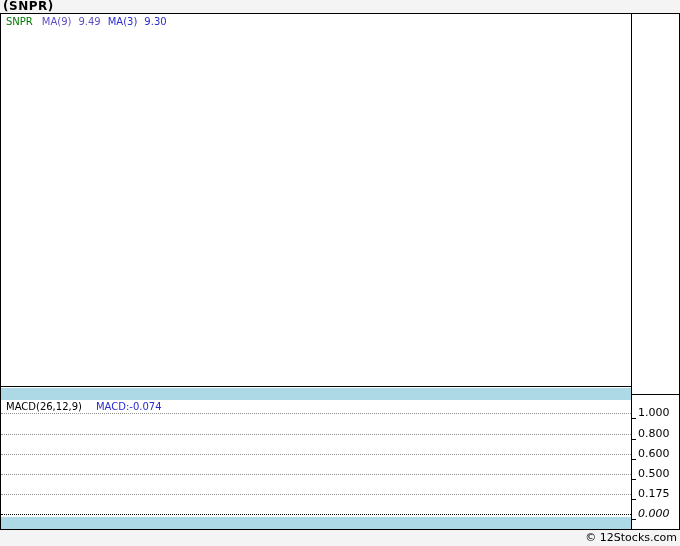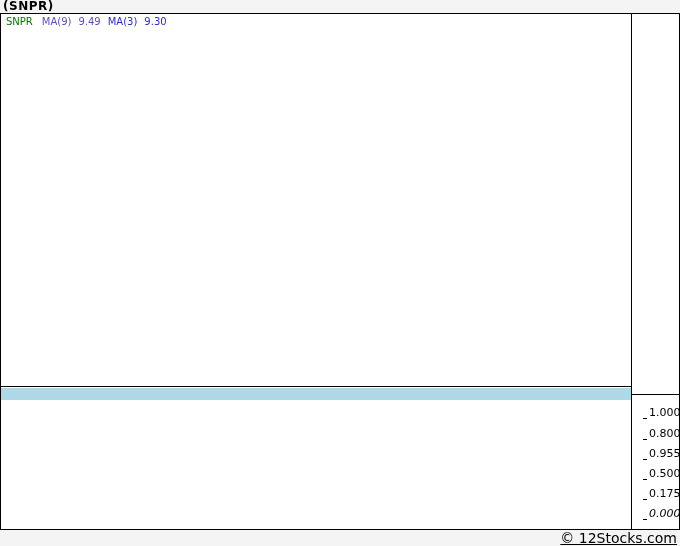--- a/index.html
+++ b/index.html
@@ -72,67 +72,79 @@
     position:absolute;left:630px;top:0;width:1px;height:515px;
     background:var(--frame-border);
   }
   
   .axis-col{position:absolute;left:631px;top:0;width:47px;height:515px;background:#ffffff;}
   .axis-top{
     position:absolute;left:0;right:0;top:0;height:381px;
     border-bottom:1px solid var(--frame-border);
   }
   .tick{
-    position:absolute;left:11px;height:12px;
+    position:absolute;left:0;height:12px;
     display:flex;align-items:flex-end;
     font-size:11px;line-height:12px;white-space:nowrap;
   }
   .tick .dash{display:inline-block;width:4px;height:1px;background:#000;margin-right:2px;flex:none;}
   .tick.t1{top:393px;}
   .tick.t2{top:414px;}
   .tick.t3{top:434px;}
   .tick.t4{top:454px;}
   .tick.t5{top:474px;}
   .tick.t6{top:494px;font-style:italic;}
   .copyright{
     position:absolute;top:531px;right:3px;
-    font-size:14px;line-height:14px;color:#000;text-decoration:underline;
+    font-size:11px;line-height:14px;color:#000;
   }
 </style>
 </head>
 <body>
 
 <div class="page-title">(SNPR)</div>
 
 <div class="frame">
 
   <div class="main-plot">
     <div class="price-legend">
       <span class="sym">SNPR</span><span class="ma9">MA(9)</span><span class="ma9">9.49</span><span class="ma3">MA(3)</span><span class="ma3">9.30</span>
     </div>
   </div>
 
   <div class="band-top"></div>
 
+  <div class="macd-plot">
+    <div class="macd-legend">
+      <span class="lbl">MACD(26,12,9)</span><span class="val">MACD:-0.074</span>
+    </div>
+    <div class="grid g1"></div>
+    <div class="grid g2"></div>
+    <div class="grid g3"></div>
+    <div class="grid g4"></div>
+    <div class="grid g5"></div>
+    <div class="grid zero"></div>
+    <div class="band-bottom"></div>
+  </div>
 
   <div class="divider-v"></div>
 
   <div class="axis-col">
     <div class="axis-top"></div>
     <div class="tick t1">
         <span class="dash"></span>
         <span>1.000</span>
       </div>
     <div class="tick t2">
         <span class="dash"></span>
         <span>0.800</span>
       </div>
     <div class="tick t3">
         <span class="dash"></span>
-        <span>0.955</span>
+        <span>0.600</span>
       </div>
     <div class="tick t4">
         <span class="dash"></span>
         <span>0.500</span>
       </div>
     <div class="tick t5">
         <span class="dash"></span>
         <span>0.175</span>
       </div>
     <div class="tick t6">

